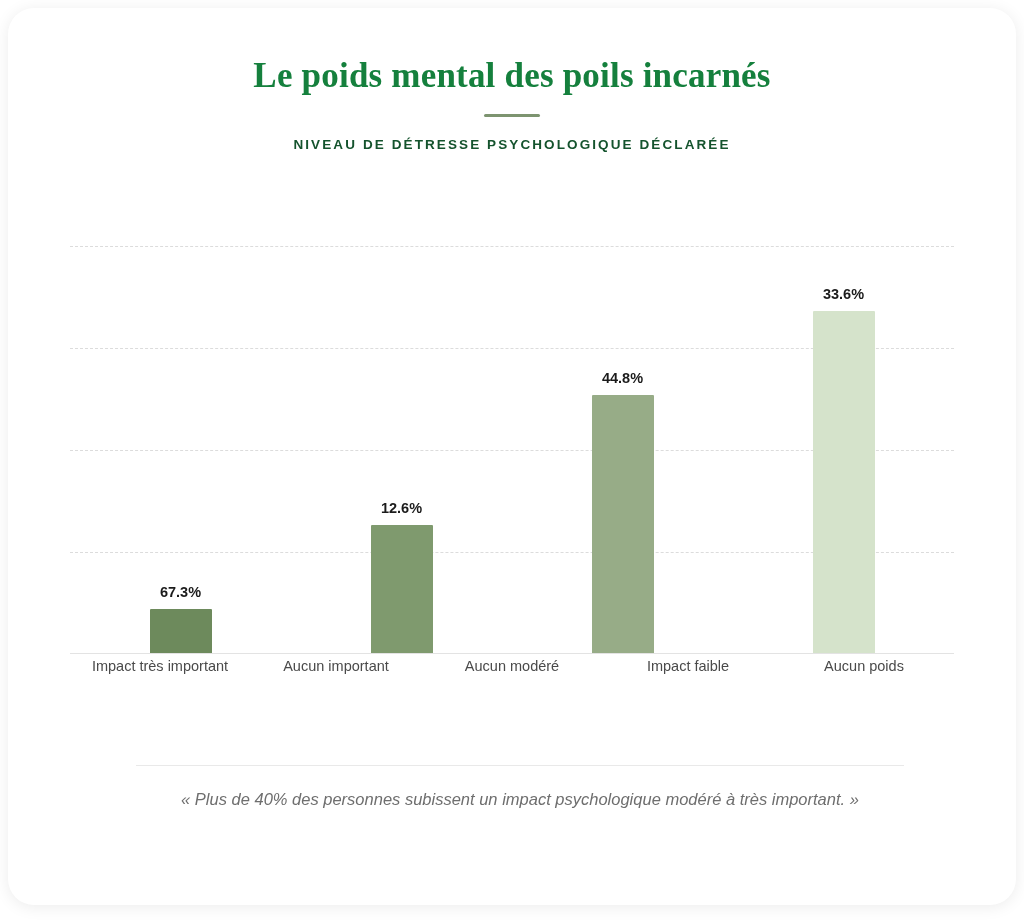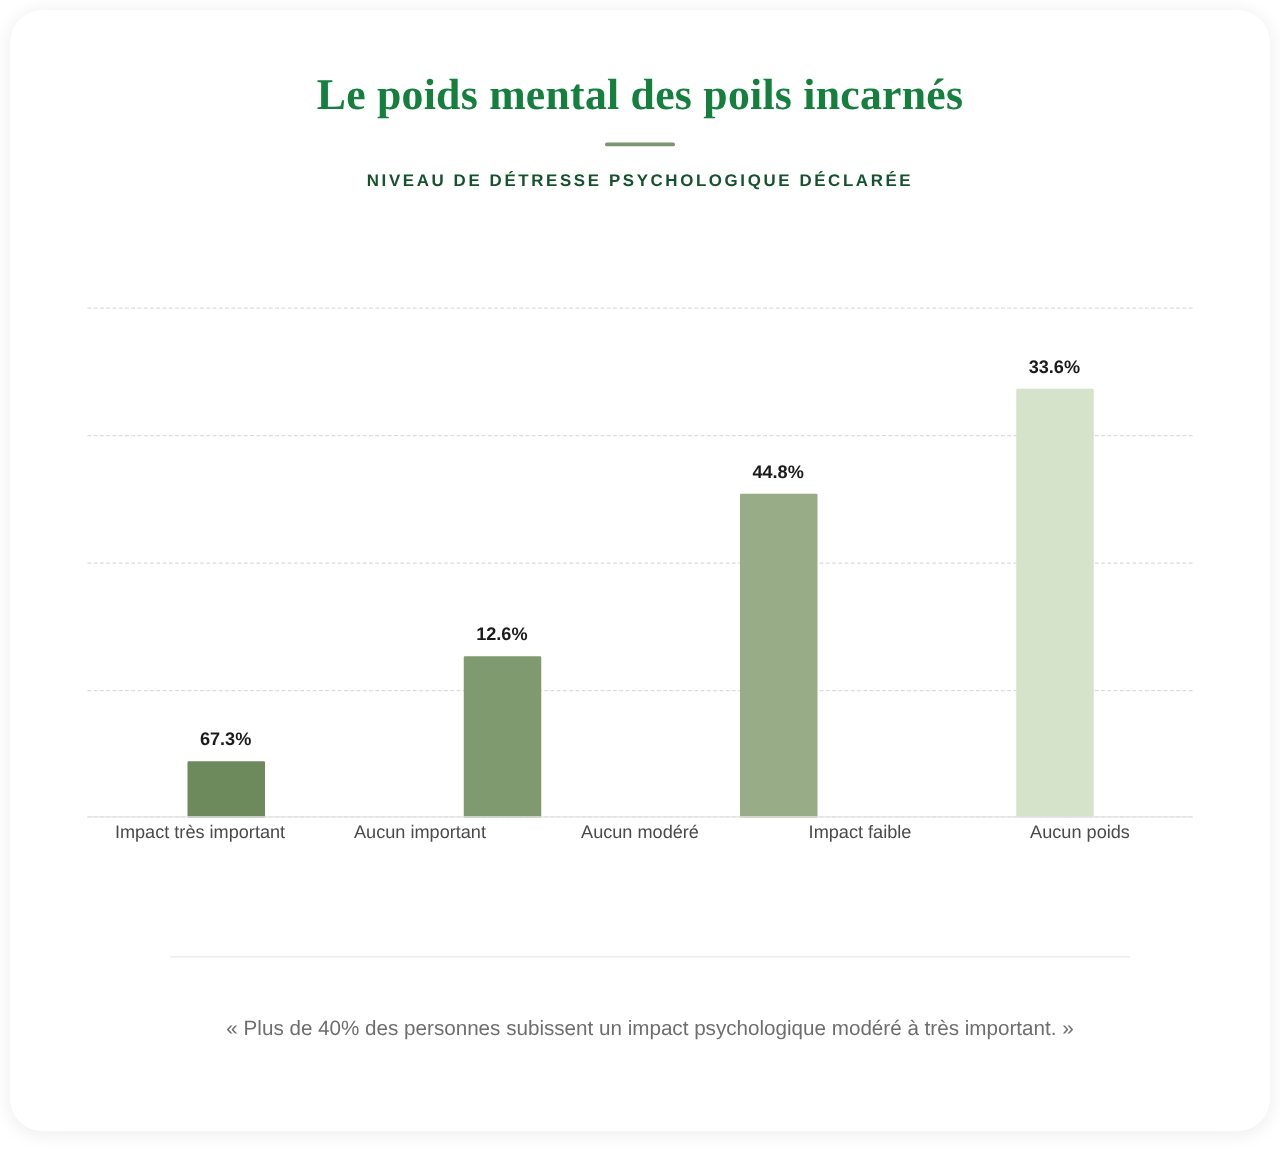--- a/index.html
+++ b/index.html
@@ -129,23 +129,24 @@
   .divider {
     position: absolute;
     left: 128px;
     top: 757px;
     width: 768px;
     border-top: 1px solid #e9e9e9;
   }
   .quote {
     position: absolute;
     left: 104px;
-    top: 800px;
+    top: 776px;
     width: 816px;
     text-align: center;
+    font-style: italic;
     font-size: 16.5px;
     color: #6e6e6e;
     line-height: 1.9;
   }
 </style>
 </head>
 <body>
 
 <div class="card">
 

